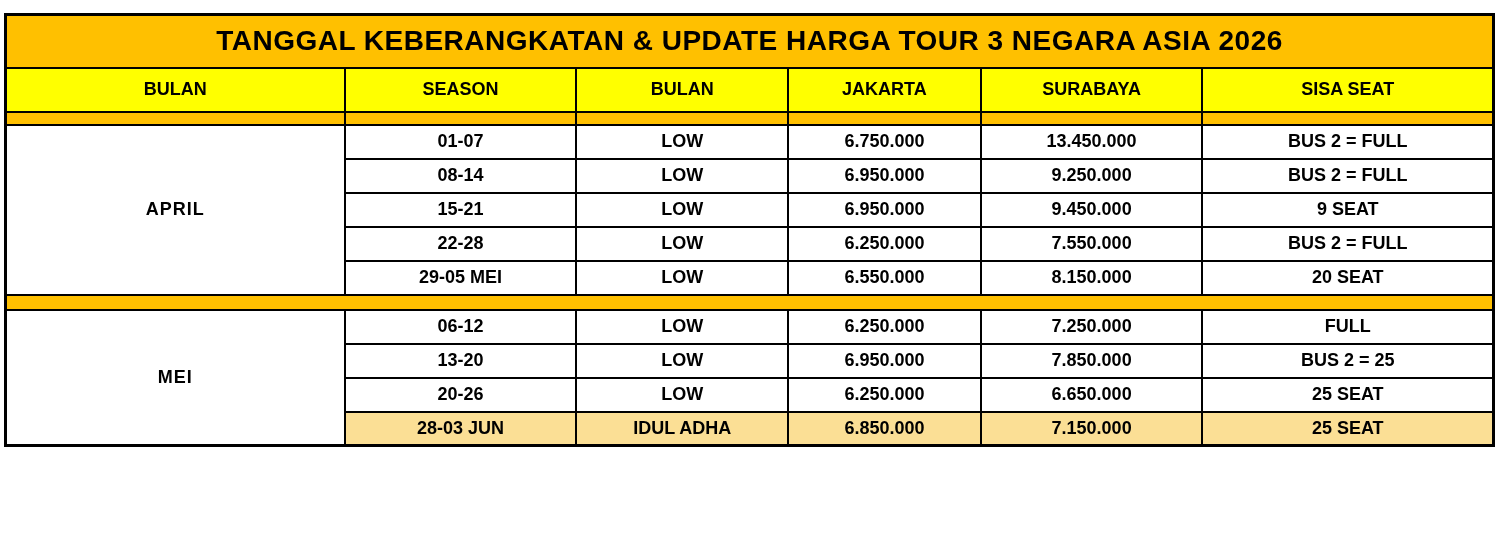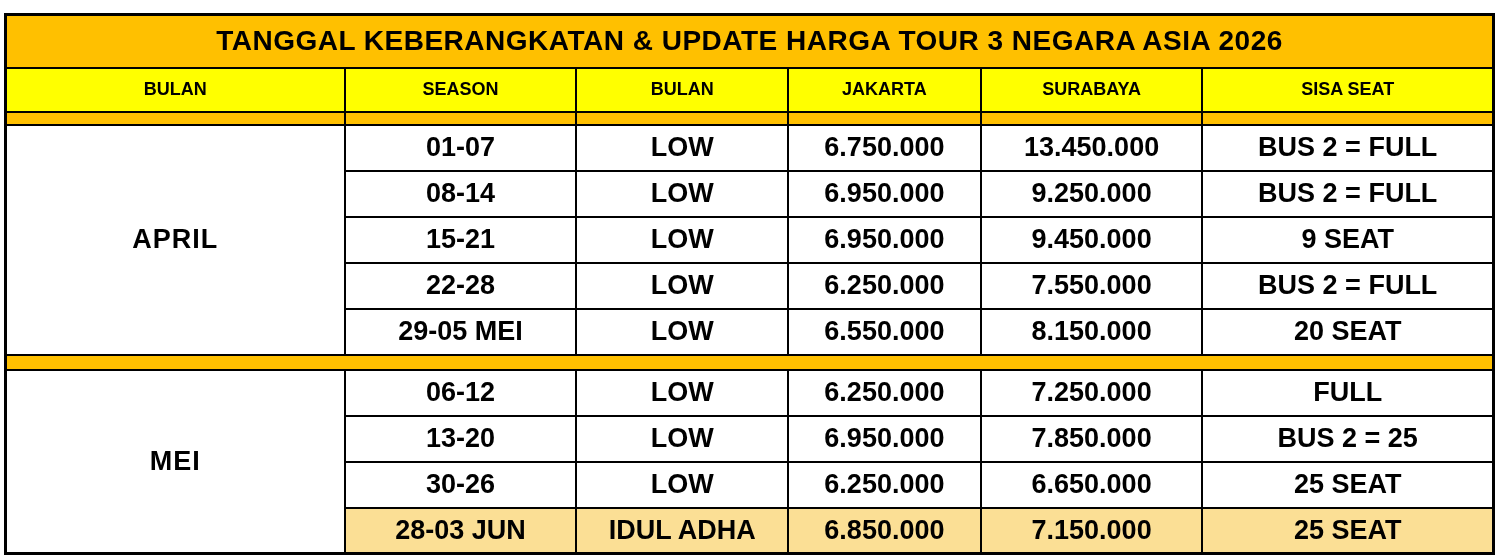--- a/index.html
+++ b/index.html
@@ -48,22 +48,22 @@
     height:44px;
   }
   tr.sep-row td{
     background:var(--separator-bg);
     height:13px;
     padding:0;
   }
   tr.sep-row.wide td{height:15px;}
   tr.data-row td{
     background:var(--row-bg);
-    font-size:27px;
-    height:46px;
+    font-size:18px;
+    height:34px;
   }
   td.month-cell{
     background:var(--row-bg);
     font-size:42px;
     letter-spacing:1px;
     text-align:center;
   }
   tr.data-row td.hl{
     background:var(--highlight-bg);
   }
@@ -154,21 +154,21 @@
     <td>FULL</td>
   </tr>
   <tr class="data-row">
     <td>13-20</td>
     <td>LOW</td>
     <td>6.950.000</td>
     <td>7.850.000</td>
     <td>BUS 2 = 25</td>
   </tr>
   <tr class="data-row">
-    <td>30-26</td>
+    <td>20-26</td>
     <td>LOW</td>
     <td>6.250.000</td>
     <td>6.650.000</td>
     <td>25 SEAT</td>
   </tr>
   <tr class="data-row">
     <td class="hl">28-03 JUN</td>
     <td class="hl">IDUL ADHA</td>
     <td class="hl">6.850.000</td>
     <td class="hl">7.150.000</td>

